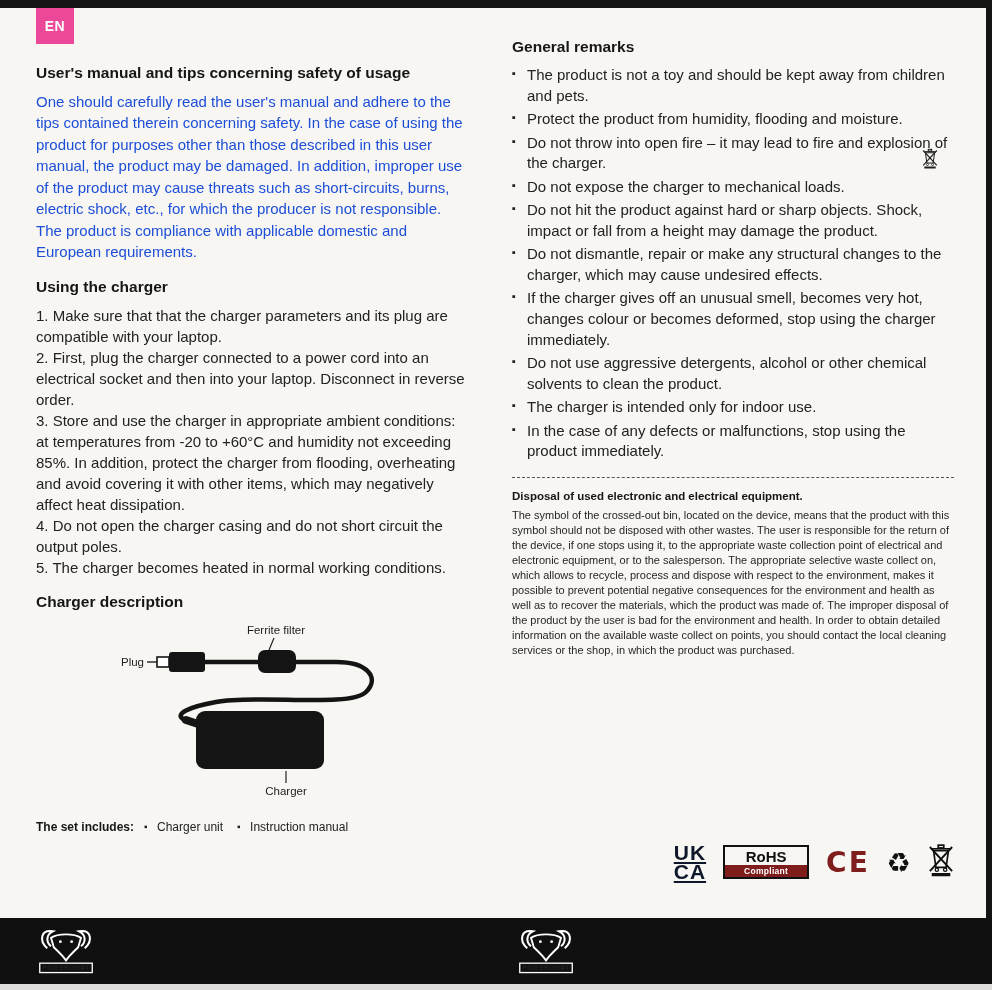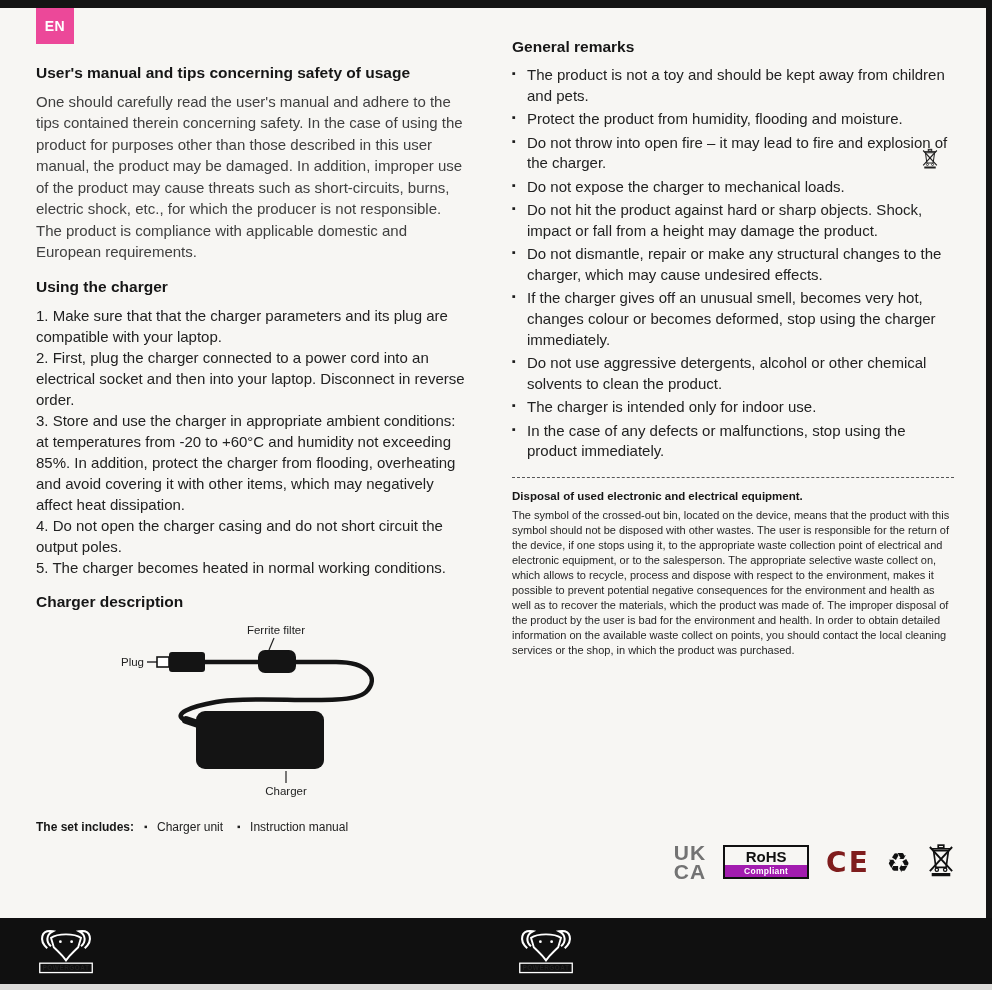--- a/index.html
+++ b/index.html
@@ -15,21 +15,21 @@
   .lang-badge {
     position:absolute; left:36px; top:8px; width:38px; height:36px;
     background:#ec4899; color:#fff; font-weight:bold; font-size:14px;
     display:flex; align-items:center; justify-content:center; letter-spacing:.5px;
   }
 
   .col-left  { position:absolute; left:36px;  top:64px; width:434px; }
   .col-right { position:absolute; left:512px; top:38px; width:442px; }
 
   .sec-title { font-size:15.5px; font-weight:700; color:#161616; margin-bottom:9px; }
-  .body-text { font-size:15px; line-height:1.43; color:#404040; }
+  .body-text { font-size:15px; line-height:1.43; color:#1d4ed8; }
   .mt { margin-top:15px; }
 
   .steps div { font-size:15px; line-height:1.4; color:#222; }
 
   .remarks { list-style:none; }
   .remarks li {
     position:relative; padding-left:15px; font-size:15px; line-height:1.37;
     color:#222; margin-bottom:3px;
   }
   .remarks li::before {
@@ -50,24 +50,24 @@
   .set-label { font-weight:700; color:#161616; }
   .set-items { display:flex; gap:14px; list-style:none; }
   .set-items li { position:relative; padding-left:13px; }
   .set-items li::before { content:"▪"; position:absolute; left:0; top:1px; font-size:10px; }
 
   
   .marks {
     position:absolute; left:512px; top:843px; width:442px;
     display:flex; justify-content:flex-end; align-items:center; gap:17px;
   }
-  .ukca { font-weight:700; font-size:21px; line-height:.92; color:#737373; letter-spacing:1px; }
+  .ukca { font-weight:700; font-size:21px; line-height:.92; color:#0f172a; letter-spacing:1px;text-decoration:underline; }
   .rohs { border:2px solid #101010; width:86px; text-align:center; background:#fff0; }
   .rohs-top { font-weight:700; font-size:15px; padding:1px 0 0 0; color:#101010; }
-  .rohs-bot { background:#a21caf; color:#fff; font-size:8.5px; font-weight:700; padding:1px 0; letter-spacing:.3px; }
+  .rohs-bot { background:#7f1d1d; color:#fff; font-size:8.5px; font-weight:700; padding:1px 0; letter-spacing:.3px; }
   .ce { font-weight:600; font-size:28px; color:#7f1d1d; letter-spacing:2px; font-family:"DejaVu Sans",sans-serif; }
   .recycle { font-size:27px; color:#101010; line-height:1; font-family:"DejaVu Sans",sans-serif; }
 
   .mini-bin { position:absolute; left:922px; top:148px; }
 
   
   .footer {
     position:absolute; left:0; top:918px; width:100%; height:66px; background:#101010;
   }
   .bar-bottom { position:absolute; bottom:0; left:0; width:100%; height:6px; background:#dddcda; }

